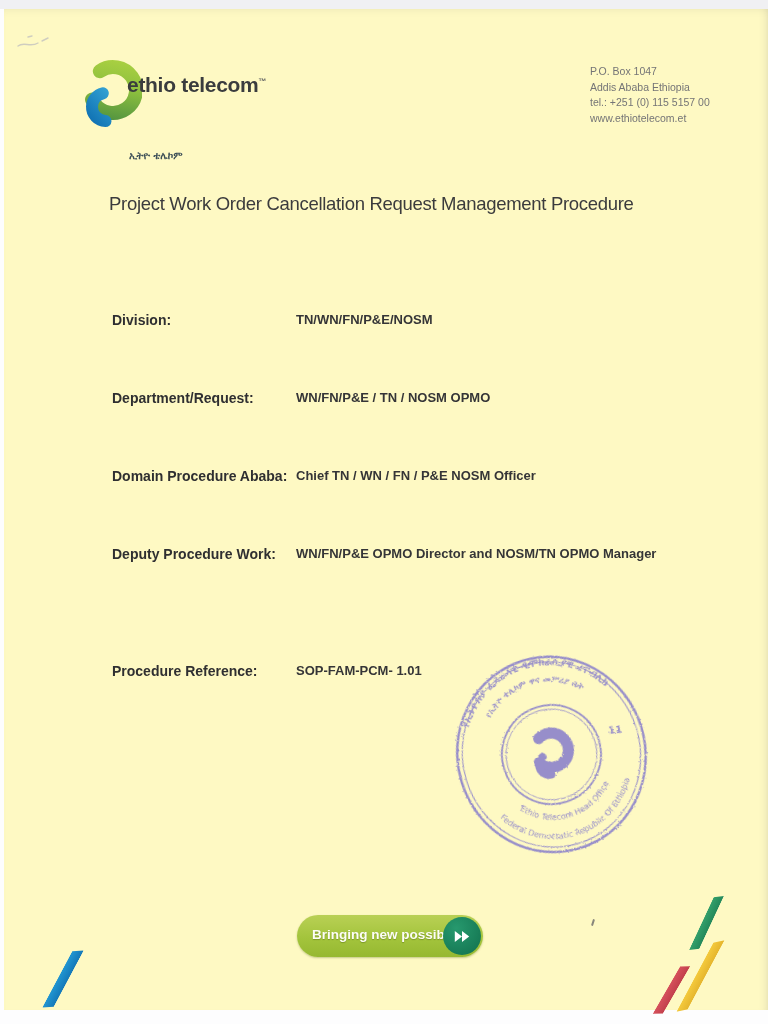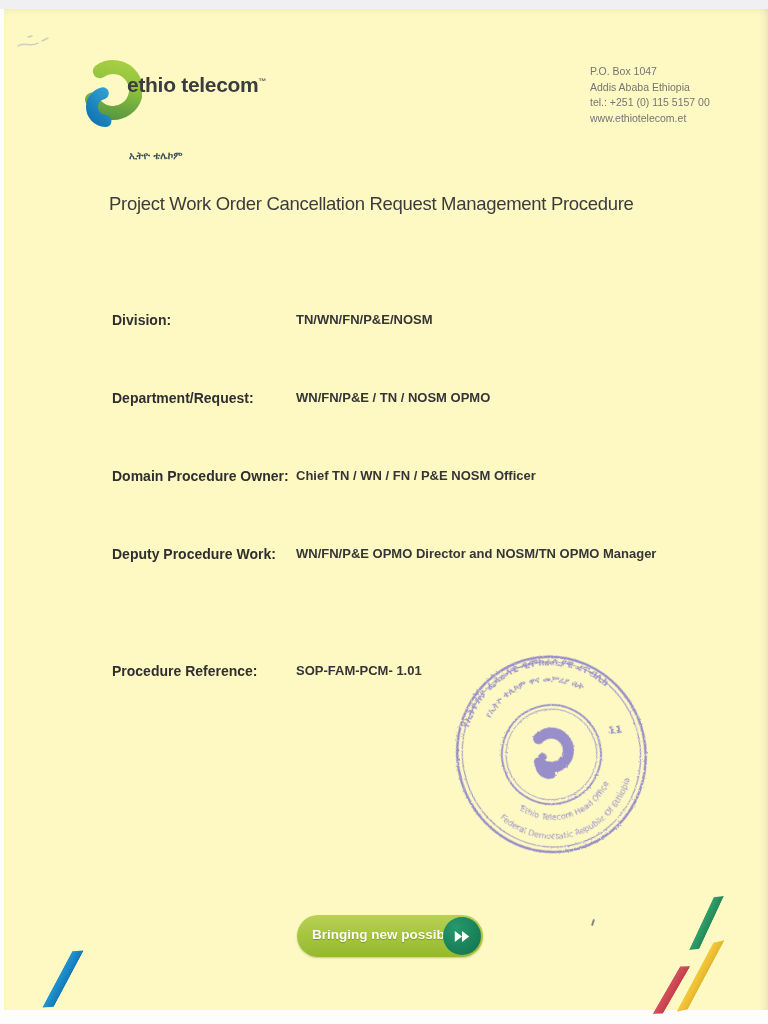--- a/index.html
+++ b/index.html
@@ -91,21 +91,21 @@
 
   <div class="field row-0">
     <span class="lbl">Division:</span>
     <span class="val">TN/WN/FN/P&amp;E/NOSM</span>
   </div>
   <div class="field row-1">
     <span class="lbl">Department/Request:</span>
     <span class="val">WN/FN/P&amp;E / TN / NOSM OPMO</span>
   </div>
   <div class="field row-2">
-    <span class="lbl">Domain Procedure Owner:</span>
+    <span class="lbl">Domain Procedure Ababa:</span>
     <span class="val">Chief TN / WN / FN / P&amp;E NOSM Officer</span>
   </div>
   <div class="field row-3">
     <span class="lbl">Deputy Procedure Work:</span>
     <span class="val">WN/FN/P&amp;E OPMO Director and NOSM/TN OPMO Manager</span>
   </div>
   <div class="field row-4">
     <span class="lbl">Procedure Reference:</span>
     <span class="val">SOP-FAM-PCM- 1.01</span>
   </div>

